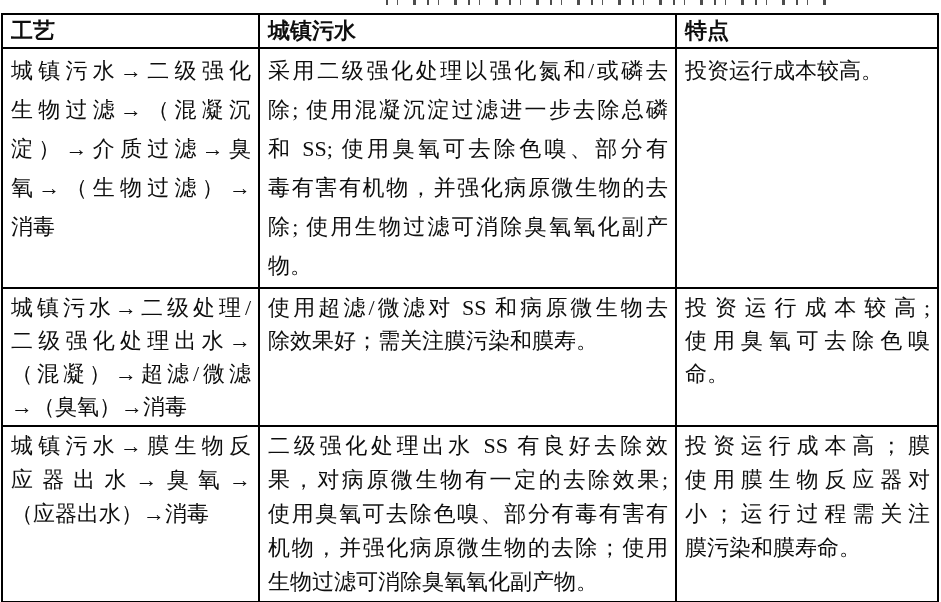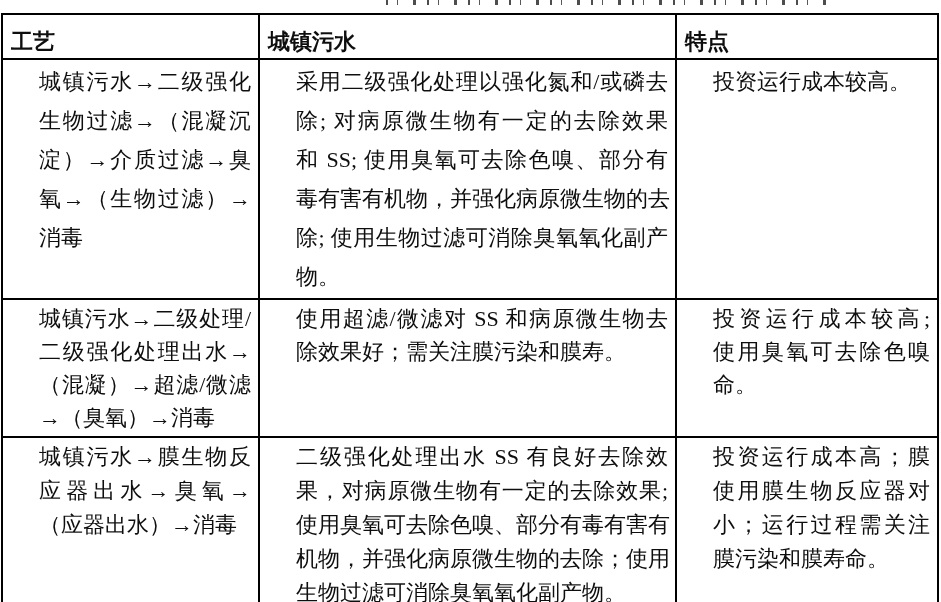--- a/index.html
+++ b/index.html
@@ -31,33 +31,32 @@
     vertical-align:top;
     padding:2px 7px 2px 8px;
     font-size:22px;
     overflow:hidden;
   }
   .doc th{
     text-align:left;
     font-weight:bold;
     height:27px;
     line-height:29px;
-    padding-top:12px;
+    padding-top:1px;
   }
   tr.r1{height:237px}
   tr.r2{height:129px}
   tr.r3{height:166px}
   tr.r1 .ln{line-height:39px}
   tr.r2 .ln{line-height:33px}
   tr.r3 .ln{line-height:34px}
   .ln{
     text-align:justify;
     text-align-last:justify;
     white-space:nowrap;
-    margin-left:28px;
   }
   .ln.last{
     text-align-last:left;
   }
 </style>
 </head>
 <body>
 
 <div class="caption-fragments"></div>
 
@@ -77,21 +76,21 @@
   <tr class="r1">
     <td>
       <div class="ln">城镇污水→二级强化</div>
       <div class="ln">生物过滤→（混凝沉</div>
       <div class="ln">淀）→介质过滤→臭</div>
       <div class="ln">氧→（生物过滤）→</div>
       <div class="ln last">消毒</div>
     </td>
     <td>
       <div class="ln">采用二级强化处理以强化氮和/或磷去</div>
-      <div class="ln">除; 对病原微生物有一定的去除效果</div>
+      <div class="ln">除; 使用混凝沉淀过滤进一步去除总磷</div>
       <div class="ln">和 SS; 使用臭氧可去除色嗅、部分有</div>
       <div class="ln">毒有害有机物，并强化病原微生物的去</div>
       <div class="ln">除; 使用生物过滤可消除臭氧氧化副产</div>
       <div class="ln last">物。</div>
     </td>
     <td>
       <div class="ln last">投资运行成本较高。</div>
     </td>
   </tr>
 

